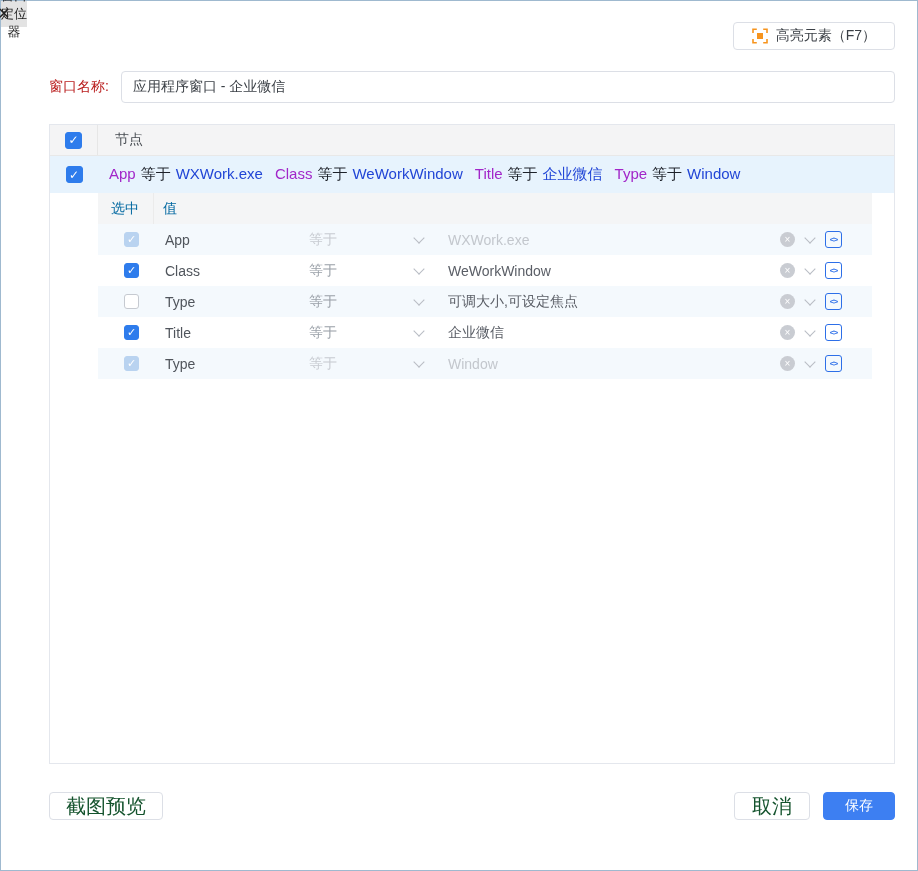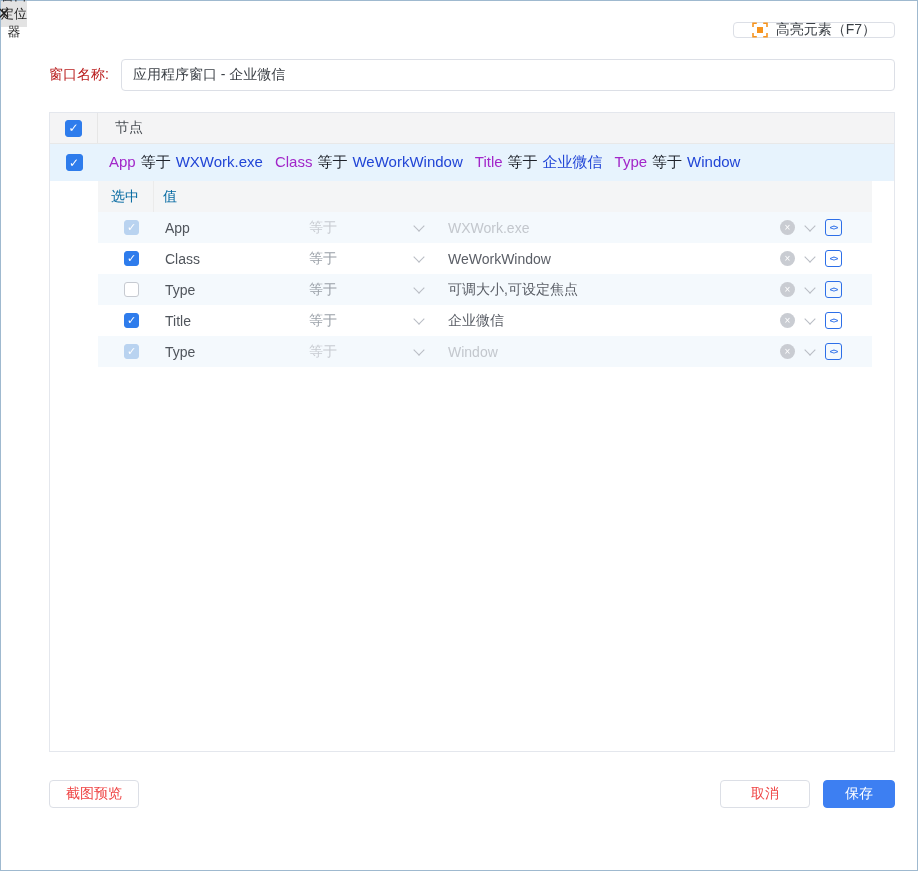--- a/index.html
+++ b/index.html
@@ -13,21 +13,21 @@
   .tb-controls{position:absolute;right:0;top:0;height:26px;display:flex;align-items:center;z-index:2}
   .tb-btn{width:46px;height:26px;display:flex;align-items:center;justify-content:center;cursor:pointer}
   .help-circle{width:15px;height:15px;border-radius:50%;background:#bdbdbd;color:#fff;font-size:10px;font-weight:bold;display:flex;align-items:center;justify-content:center}
   .min-glyph{width:11px;border-top:1.4px solid #303030;display:inline-block}
   .max-glyph{width:10px;height:10px;border:1.2px solid #303030;display:inline-block}
   .close-glyph{font-size:16px;color:#222;line-height:1}
 
   
   .content{flex:1;display:flex;flex-direction:column;padding:0 22px}
   .toolbar{margin-top:21px;display:flex;justify-content:flex-end;gap:13px}
-  .btn{height:16px;border:1px solid #dcdfe6;border-radius:4px;background:#fff;display:inline-flex;align-items:center;gap:8px;padding:0 18px;font-size:14px;color:#3a3f45;cursor:pointer}
+  .btn{height:28px;border:1px solid #dcdfe6;border-radius:4px;background:#fff;display:inline-flex;align-items:center;gap:8px;padding:0 18px;font-size:14px;color:#3a3f45;cursor:pointer}
 
   .name-row{margin-top:21px;display:flex;align-items:center}
   .name-label{font-size:14px;color:#b91c1c;margin-right:12px;white-space:nowrap}
   .name-input{flex:1;height:32px;border:1px solid #dcdfe6;border-radius:4px;padding:0 11px;font-size:14px;color:#3a3f45;outline:none;background:#fff}
 
   
   .table{margin-top:21px;height:640px;border:1px solid #e4e7ed;background:#fff;display:flex;flex-direction:column;overflow:hidden}
   .t-header{flex:0 0 31px;background:#f4f4f5;border-bottom:1px solid #e8e8e8;display:flex;align-items:center;font-size:14px;color:#474c52}
   .cb-cell{width:48px;display:flex;justify-content:center;align-items:center;align-self:stretch}
   .t-header .cb-cell{border-right:1px solid #e6e6e6}
@@ -68,24 +68,24 @@
   .cb{border-radius:3px;display:inline-flex;align-items:center;justify-content:center;line-height:1;cursor:pointer}
   .cb-lg{width:17px;height:17px;font-size:12px}
   .cb-sm{width:15px;height:15px;font-size:11px}
   .cb-on{background:#2e7cec;border:1px solid #2e7cec;color:#fff}
   .cb-on-dis{background:#b9d3f0;border:1px solid #b9d3f0;color:#fff}
   .cb-off{background:#fff;border:1px solid #c6cad1;color:transparent}
   .row .cb{margin-left:13px}
 
   
   .footer{display:flex;align-items:center;margin-top:28px}
-  .btn-sm{height:28px;border:1px solid #dcdfe6;border-radius:4px;background:#fff;font-size:14px;color:#ef4444;display:inline-flex;align-items:center;justify-content:center;cursor:pointer}
+  .btn-sm{height:28px;border:1px solid #dcdfe6;border-radius:4px;background:#fff;font-size:20px;color:#14532d;display:inline-flex;align-items:center;justify-content:center;cursor:pointer}
   .btn-preview{padding:0 16px}
   .footer-right{margin-left:auto;display:flex;gap:13px}
-  .btn-cancel{width:90px}
+  .btn-cancel{width:76px}
   .btn-save{width:72px;height:28px;background:#3d7ff2;border:1px solid #3d7ff2;color:#fff;border-radius:4px;font-size:14px;display:inline-flex;align-items:center;justify-content:center;cursor:pointer}
 </style>
 </head>
 <body>
 
 <div class="dialog">
 
   <div class="titlebar">
     <div class="tb-title">窗口定位器</div>
     <div class="tb-controls">

